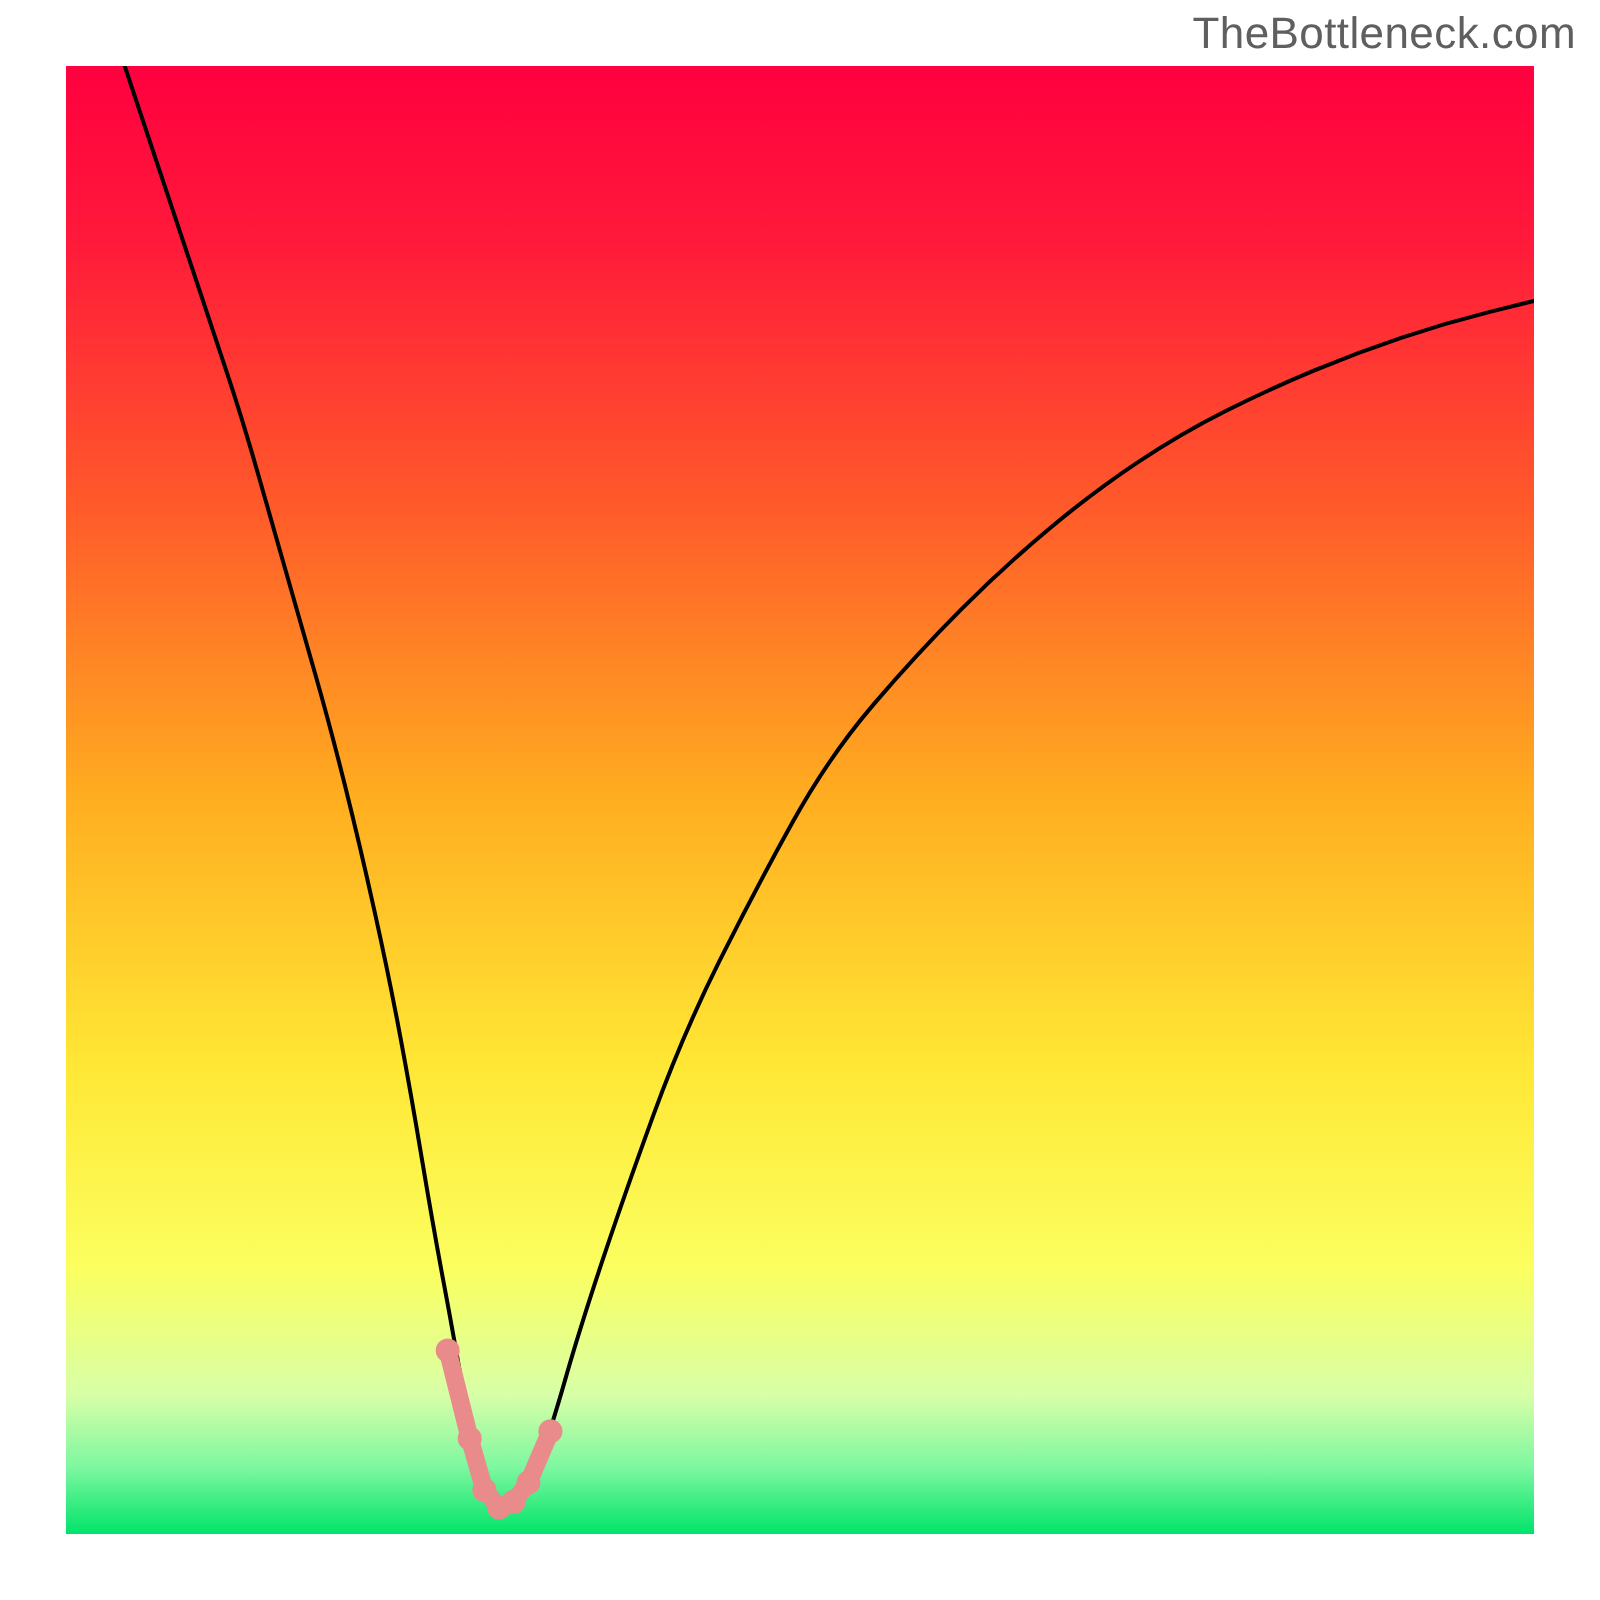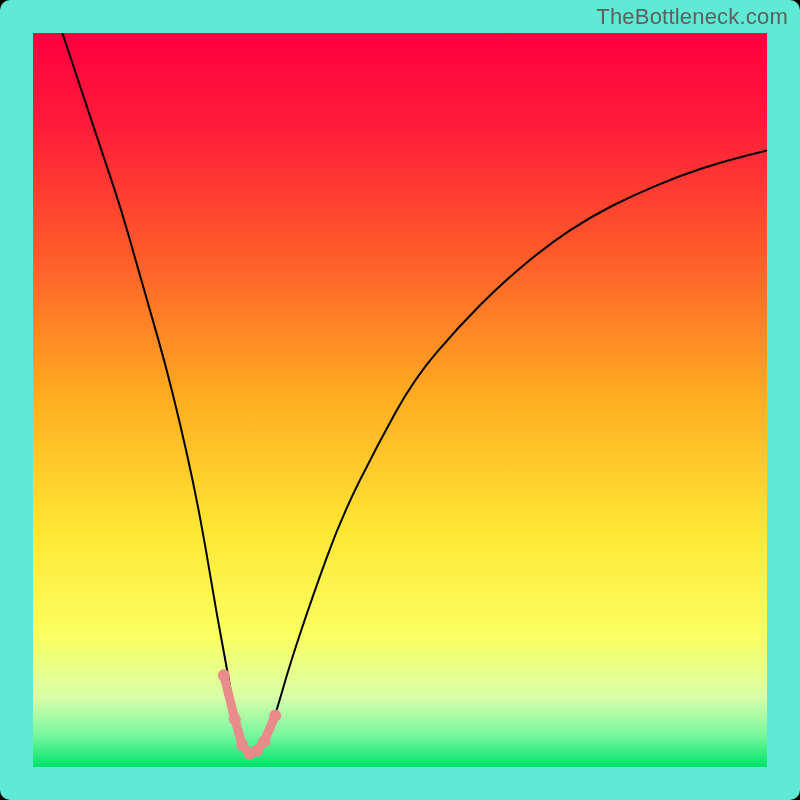--- a/index.html
+++ b/index.html
@@ -10,22 +10,21 @@
     background: #000;
     font-family: Arial, Helvetica, sans-serif;
     overflow: hidden;
   }
   .frame {
     position: absolute;
     top: 0;
     left: 0;
     width: 800px;
     height: 800px;
-    background: #5eead4;
-    border-radius: 10px;
+    background: #ffffff;
   }
   .plot-area {
     position: absolute;
     top: 33px;
     left: 33px;
     width: 734px;
     height: 734px;
     overflow: hidden;
   }
   .watermark {

